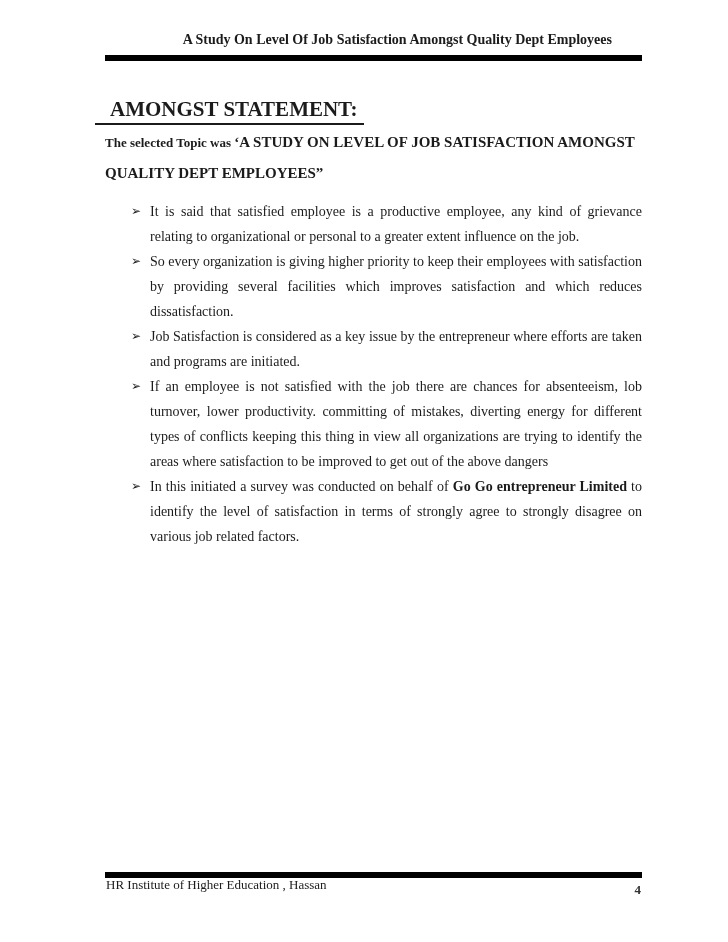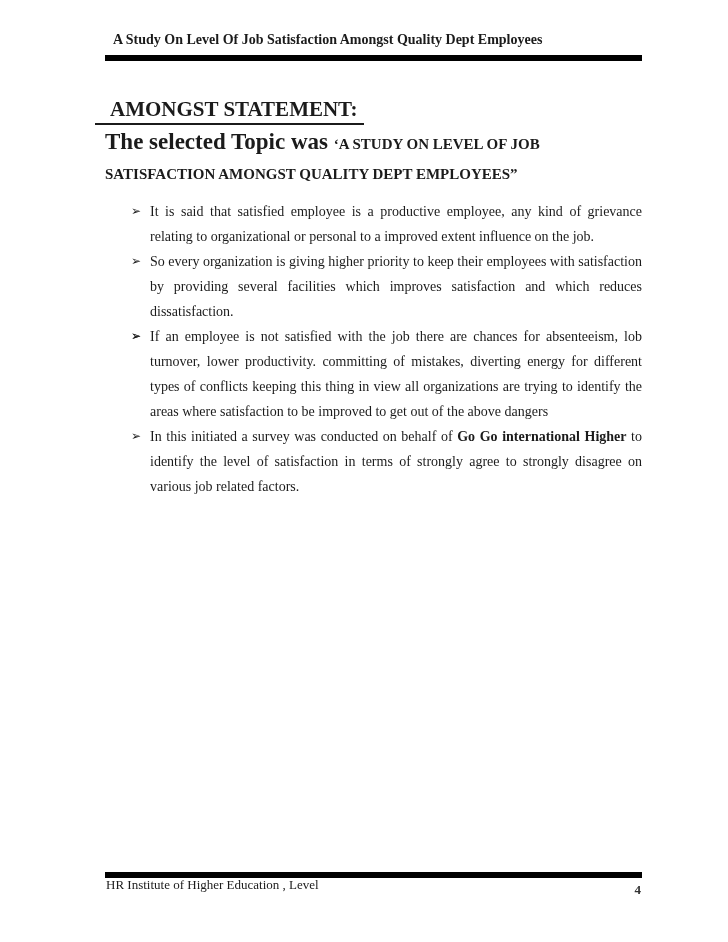--- a/index.html
+++ b/index.html
@@ -9,23 +9,23 @@
     width: 728px;
     height: 942px;
     background: #ffffff;
     font-family: "Liberation Serif", "DejaVu Serif", serif;
     color: #1b1b1b;
     overflow: hidden;
   }
   .header-title {
     position: absolute;
     top: 32px;
-    left: 113px;
+    left: 97px;
     width: 515px;
-    text-align: left;
+    text-align: right;
     font-size: 14px;
     font-weight: bold;
     white-space: nowrap;
   }
   .rule {
     position: absolute;
     left: 105px;
     width: 537px;
     height: 6px;
     background: #000000;
@@ -44,21 +44,21 @@
     white-space: nowrap;
   }
   .topic {
     position: absolute;
     top: 127px;
     left: 105px;
     width: 540px;
     line-height: 30px;
     font-weight: bold;
   }
-  .topic .prefix { font-size: 23px; }
+  .topic .prefix { font-size: 13px; }
   .topic .quoted { font-size: 15px; }
   .bullet-list {
     position: absolute;
     top: 199px;
     left: 105px;
     width: 537px;
     list-style: none;
   }
   .bullet-item {
     position: relative;
@@ -102,26 +102,26 @@
 
   <div class="rule header-rule"></div>
 
   <div class="section-heading">AMONGST STATEMENT:</div>
 
   <div class="topic">
     <span class="prefix">The selected Topic was </span><span class="quoted">‘A STUDY ON LEVEL OF JOB SATISFACTION AMONGST QUALITY DEPT EMPLOYEES”</span>
   </div>
 
   <ul class="bullet-list">
-      <li class="bullet-item"><span class="marker">➢</span><span>It is said that satisfied employee is a productive employee, any kind of grievance relating to organizational or personal to a improved extent influence on the job.</span></li>
+      <li class="bullet-item"><span class="marker">➢</span><span>It is said that satisfied employee is a productive employee, any kind of grievance relating to organizational or personal to a greater extent influence on the job.</span></li>
       <li class="bullet-item"><span class="marker">➢</span><span>So every organization is giving higher priority to keep their employees with satisfaction by providing several facilities which improves satisfaction and which reduces dissatisfaction.</span></li>
-      <li class="bullet-item"><span class="marker">➢</span></li>
+      <li class="bullet-item"><span class="marker">➢</span><span>Job Satisfaction is considered as a key issue by the entrepreneur where efforts are taken and programs are initiated.</span></li>
       <li class="bullet-item"><span class="marker">➢</span><span>If an employee is not satisfied with the job there are chances for absenteeism, lob turnover, lower productivity. committing of mistakes, diverting energy for different types of conflicts keeping this thing in view all organizations are trying to identify the areas where satisfaction to be improved to get out of the above dangers</span></li>
-      <li class="bullet-item"><span class="marker">➢</span><span>In this initiated a survey was conducted on behalf of </span><span class="b">Go Go international Higher</span><span> to identify the level of satisfaction in terms of strongly agree to strongly disagree on various job related factors.</span></li>
+      <li class="bullet-item"><span class="marker">➢</span><span>In this initiated a survey was conducted on behalf of </span><span class="b">Go Go entrepreneur Limited</span><span> to identify the level of satisfaction in terms of strongly agree to strongly disagree on various job related factors.</span></li>
     </ul>
 
   <div class="rule footer-rule"></div>
 
-  <div class="footer-institute">HR Institute of Higher Education , Level</div>
+  <div class="footer-institute">HR Institute of Higher Education , Hassan</div>
 
   <div class="footer-pagenum">4</div>
 
 </div>
 
 </body></html>

